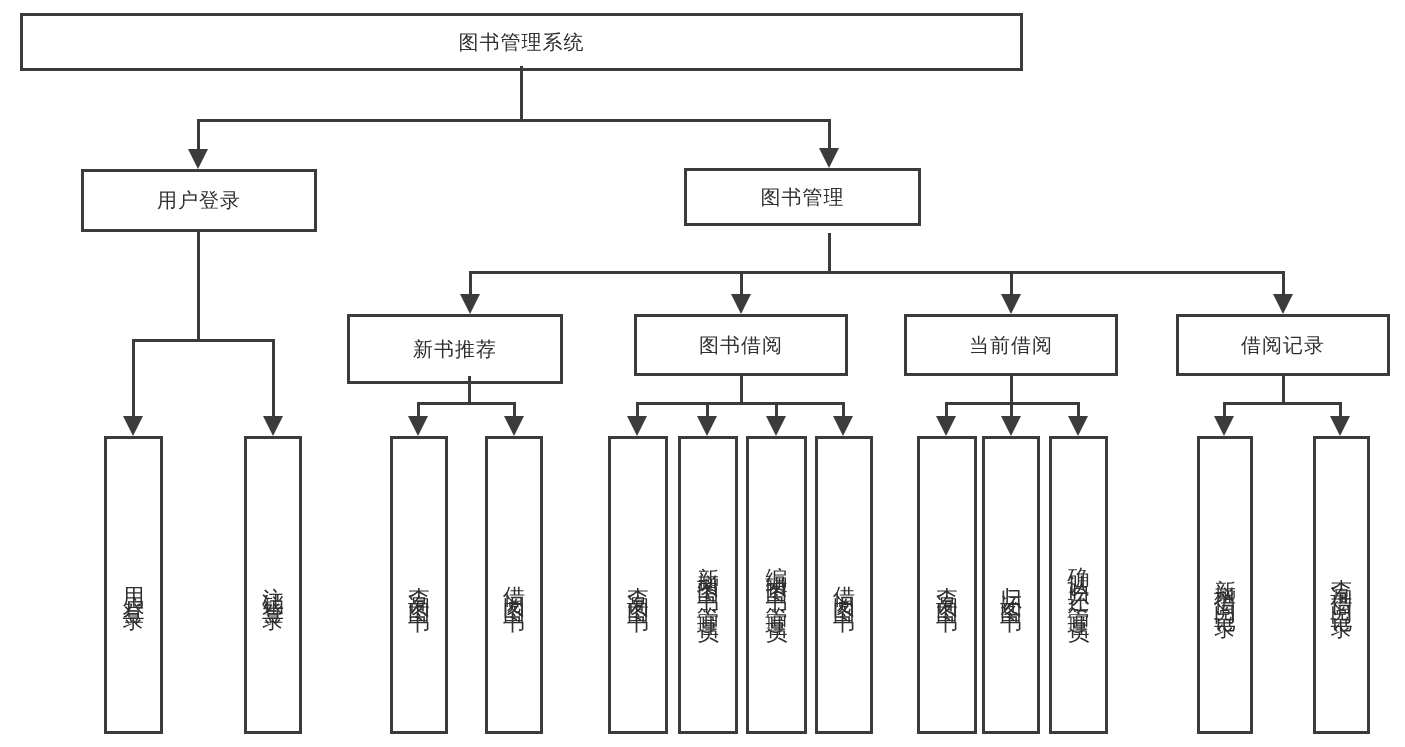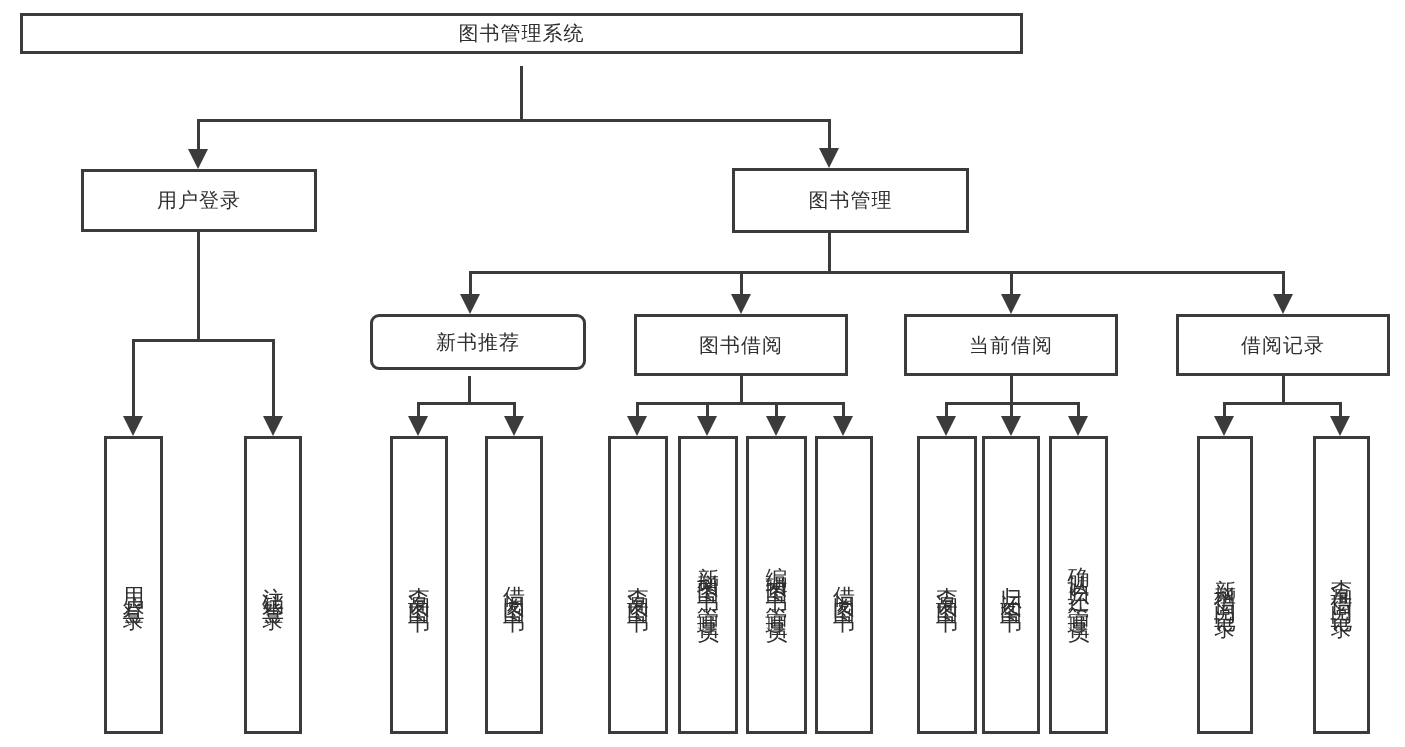--- a/index.html
+++ b/index.html
@@ -61,35 +61,35 @@
     letter-spacing: 1px;
     z-index: 5;
     white-space: nowrap;
   }
 </style>
 </head>
 <body>
 
 <div id="canvas">
 
-  <div class="box" style="left:20px; top:13px; width:1003px; height:41px;">
+  <div class="box" style="left:20px; top:13px; width:1003px; height:58px;">
     <span>图书管理系统</span>
   </div>
 
   <div class="vline" style="left:520px; top:66px; height:55px;"></div>
   <div class="hline" style="left:197px; top:119px; width:634px;"></div>
   <div class="vline" style="left:197px; top:119px; height:31px;"></div>
   <div class="arrowhead" style="left:188px; top:149px;"></div>
   <div class="vline" style="left:828px; top:119px; height:29px;"></div>
   <div class="arrowhead" style="left:819px; top:148px;"></div>
 
   <div class="box" style="left:81px; top:169px; width:236px; height:63px;">
     <span>用户登录</span>
   </div>
-  <div class="box" style="left:732px; top:168px; width:237px; height:65px;">
+  <div class="box" style="left:684px; top:168px; width:237px; height:58px;">
     <span>图书管理</span>
   </div>
 
   <div class="vline" style="left:197px; top:232px; height:110px;"></div>
   <div class="hline" style="left:132px; top:339px; width:143px;"></div>
   <div class="vline" style="left:132px; top:339px; height:77px;"></div>
   <div class="arrowhead" style="left:123px; top:416px;"></div>
   <div class="vline" style="left:272px; top:339px; height:77px;"></div>
   <div class="arrowhead" style="left:263px; top:416px;"></div>
 
@@ -97,21 +97,21 @@
   <div class="hline" style="left:469px; top:271px; width:816px;"></div>
   <div class="vline" style="left:469px; top:271px; height:23px;"></div>
   <div class="arrowhead" style="left:460px; top:294px;"></div>
   <div class="vline" style="left:740px; top:271px; height:23px;"></div>
   <div class="arrowhead" style="left:731px; top:294px;"></div>
   <div class="vline" style="left:1010px; top:271px; height:23px;"></div>
   <div class="arrowhead" style="left:1001px; top:294px;"></div>
   <div class="vline" style="left:1282px; top:271px; height:23px;"></div>
   <div class="arrowhead" style="left:1273px; top:294px;"></div>
 
-  <div class="box" style="left:370px; top:314px; width:216px; height:56px;border-radius:9px;">
+  <div class="box" style="left:347px; top:314px; width:216px; height:70px;">
     <span>新书推荐</span>
   </div>
   <div class="box" style="left:634px; top:314px; width:214px; height:62px;">
     <span>图书借阅</span>
   </div>
   <div class="box" style="left:904px; top:314px; width:214px; height:62px;">
     <span>当前借阅</span>
   </div>
   <div class="box" style="left:1176px; top:314px; width:214px; height:62px;">
     <span>借阅记录</span>

